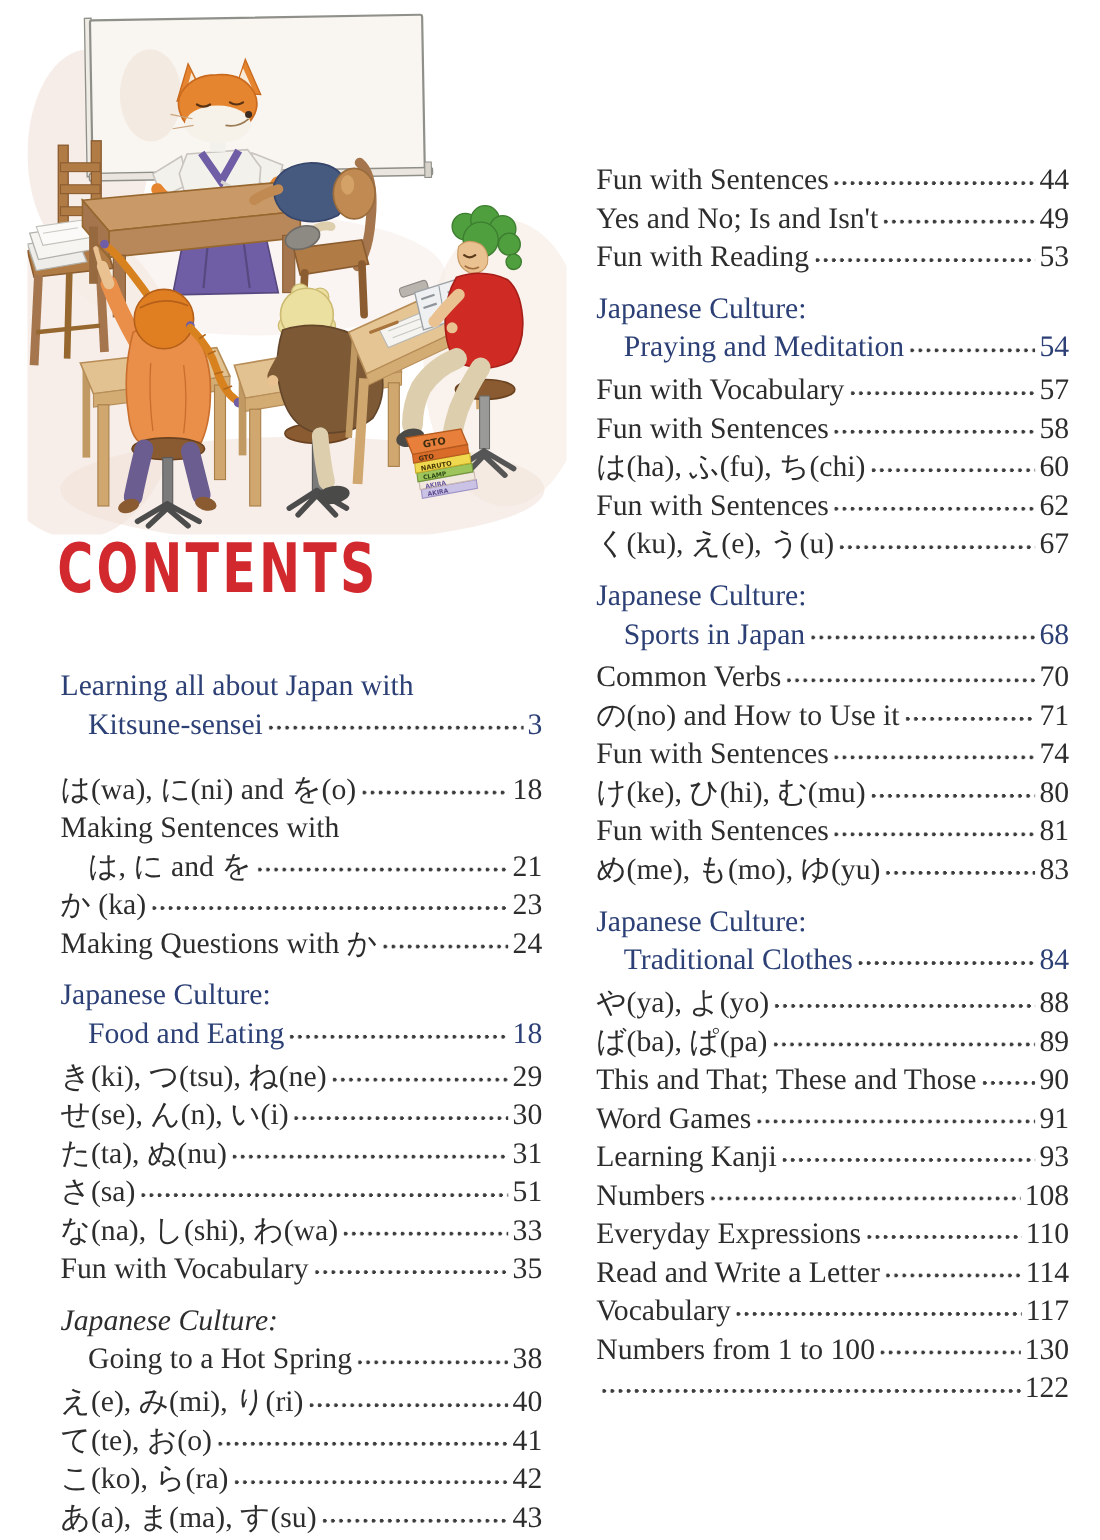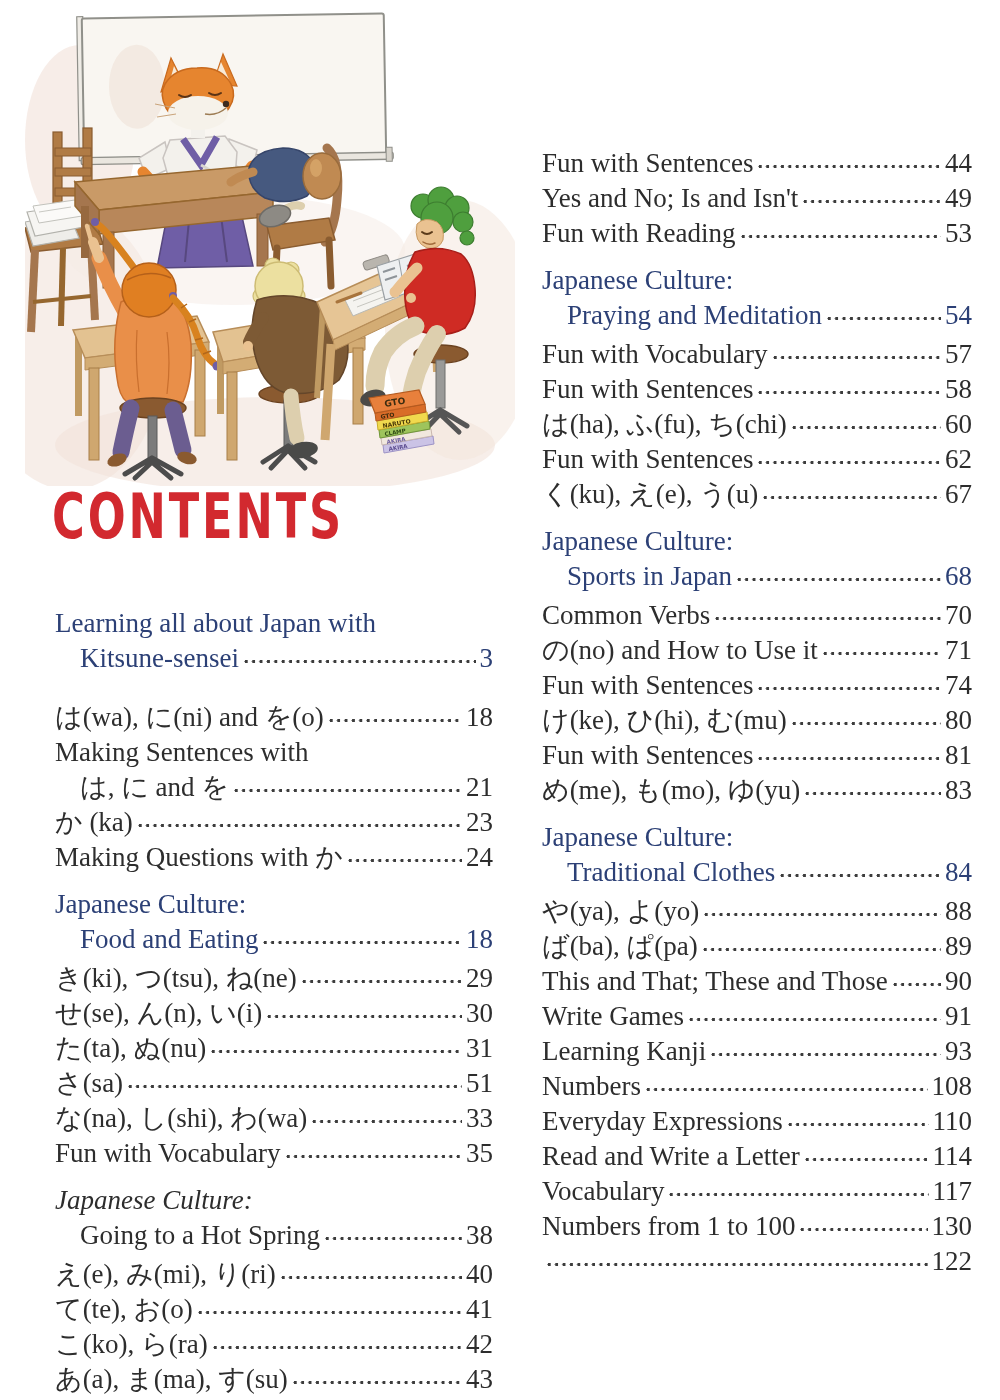--- a/index.html
+++ b/index.html
@@ -499,21 +499,21 @@
       </div>
       <div class="entry">
         <div class="row">
           <span class="t">This and That; These and Those</span>
           <span class="dots"></span>
           <span class="pg">90</span>
         </div>
       </div>
       <div class="entry">
         <div class="row">
-          <span class="t">Write Games</span>
+          <span class="t">Word Games</span>
           <span class="dots"></span>
           <span class="pg">91</span>
         </div>
       </div>
       <div class="entry">
         <div class="row">
           <span class="t">Learning Kanji</span>
           <span class="dots"></span>
           <span class="pg">93</span>
         </div>

